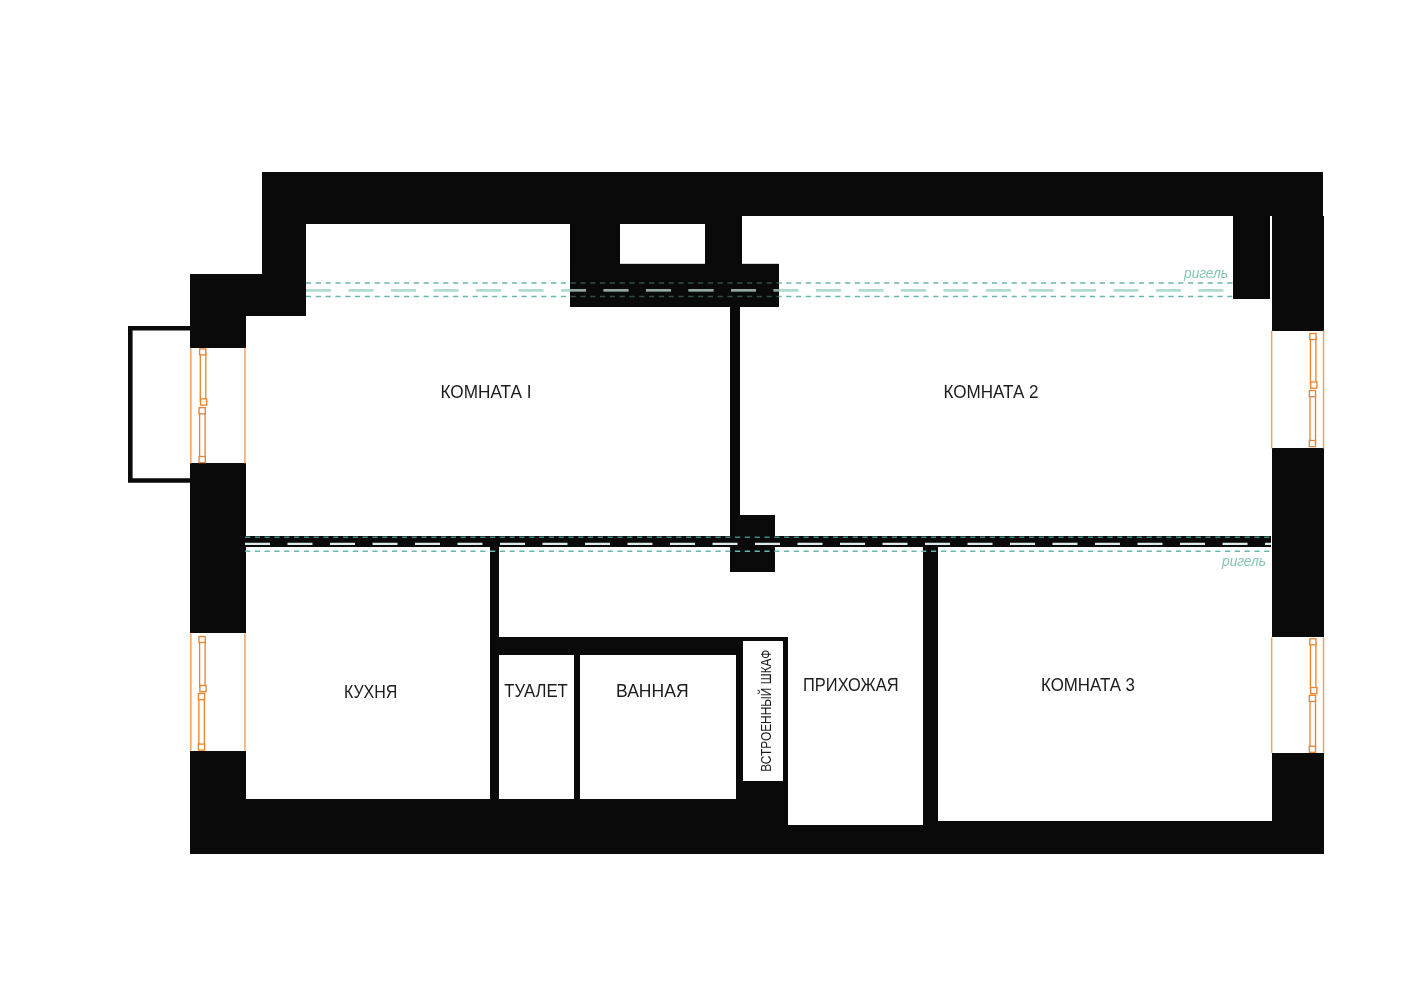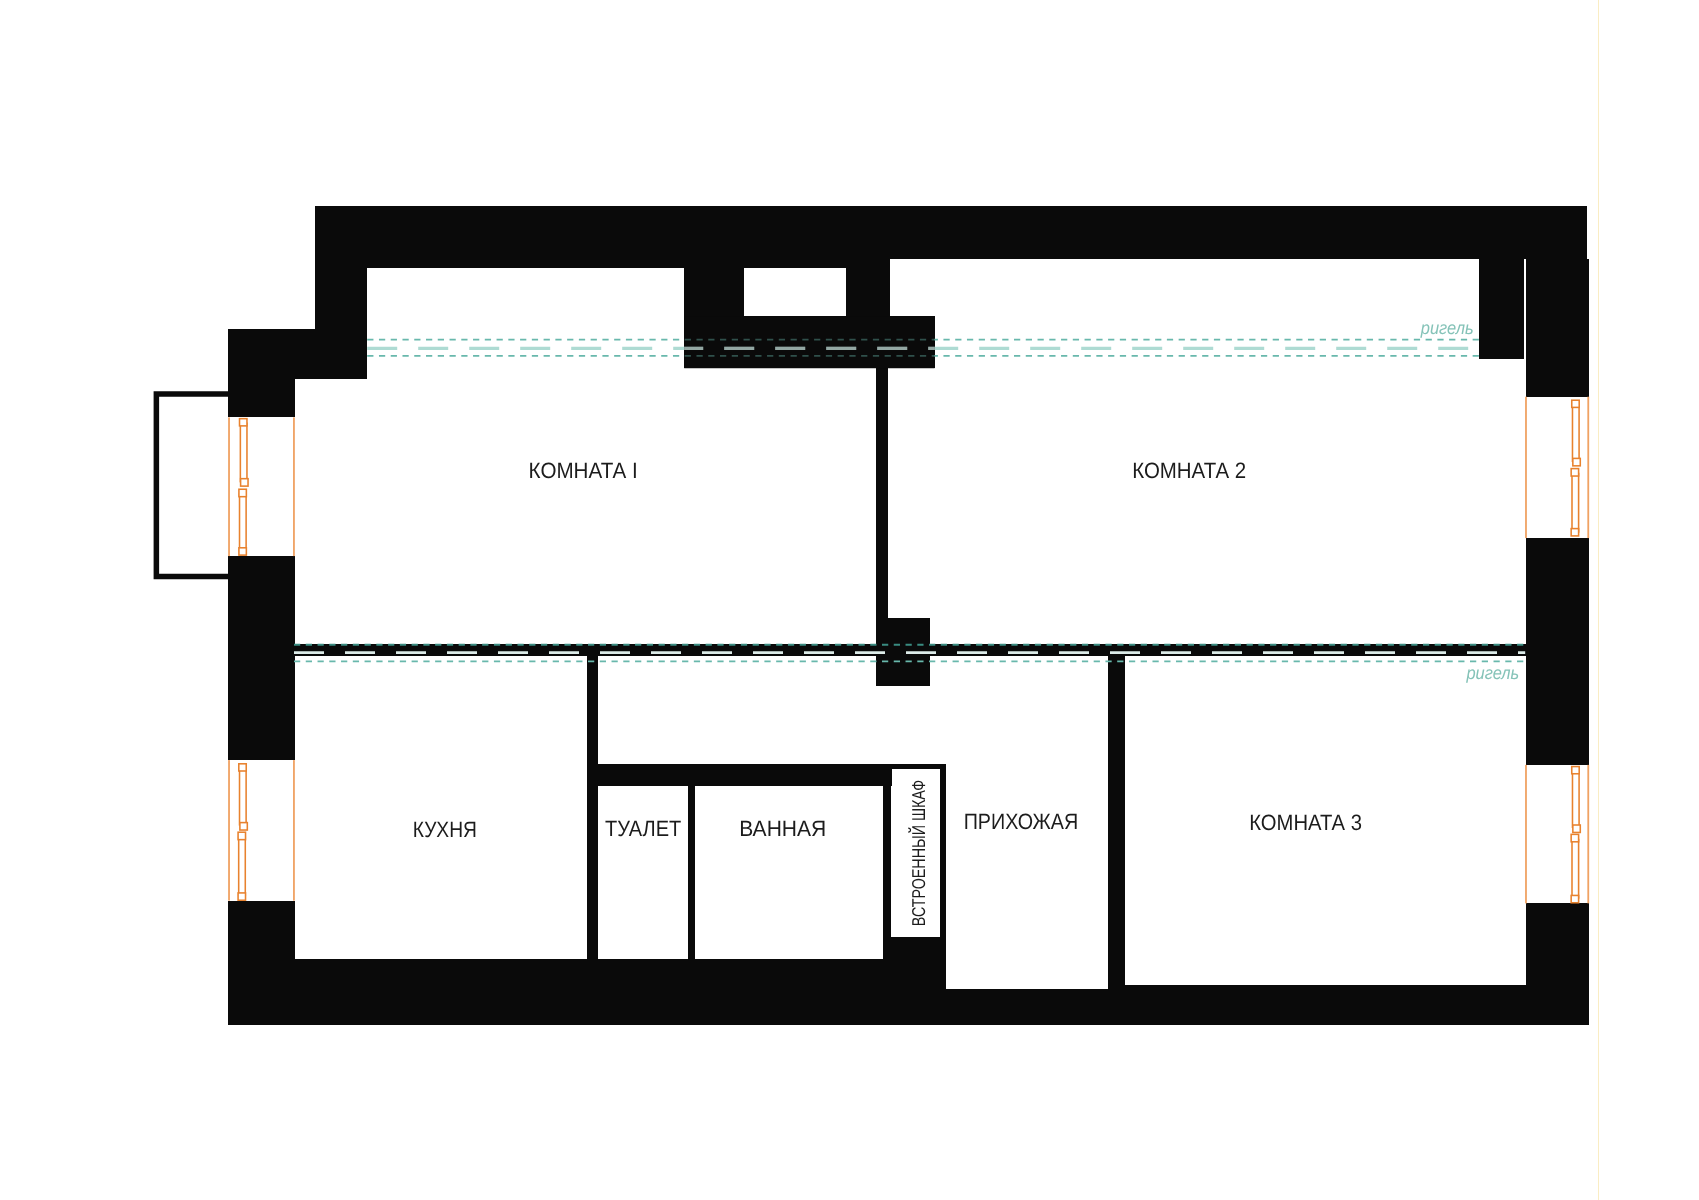--- a/index.html
+++ b/index.html
@@ -1,16 +1,16 @@
 <!DOCTYPE html>
 <html><head>
 <meta charset="utf-8">
 <style>
   html,body{margin:0;padding:0;background:#ffffff;}
-  #plan{position:relative;width:1332px;height:1000px;background:#eab308;overflow:hidden;
+  #plan{position:relative;width:1332px;height:1000px;background:#a3a3a3;overflow:hidden;
         font-family:"Liberation Sans", sans-serif;}
   svg{position:absolute;left:0;top:0;}
 </style>
 </head>
 <body>
 <div id="plan">
 <svg width="1416" height="1000" viewBox="0 0 1416 1000">
 
   <rect x="0" y="0" width="1416" height="1000" fill="#ffffff"></rect>
 

